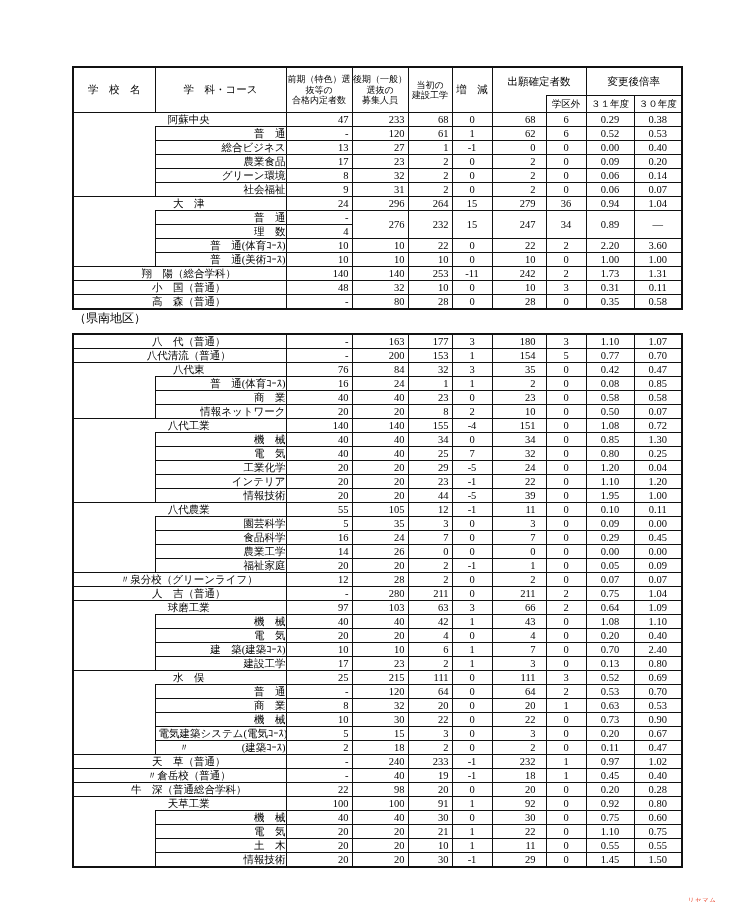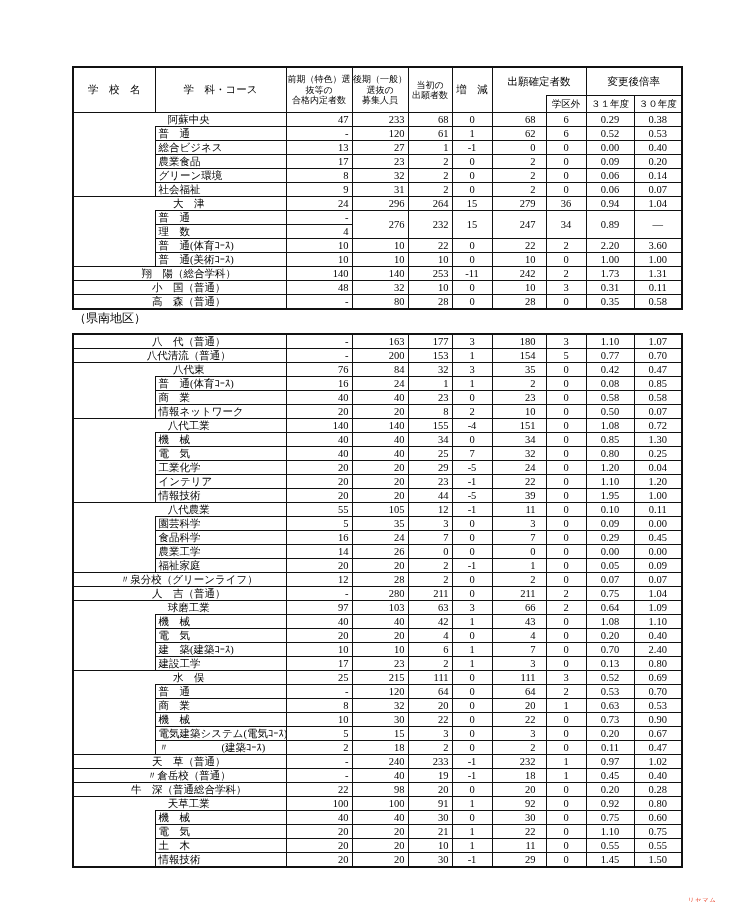--- a/index.html
+++ b/index.html
@@ -20,21 +20,21 @@
     overflow:hidden;white-space:nowrap;vertical-align:middle;
   }
   thead th{text-align:center;}
   th.h1{height:27px;font-size:10.5px;}
   th.pre{white-space:pre-line;font-size:9px;line-height:10.5px;}
   th.sub{height:16px;font-size:9.5px;}
   th.nb{border-bottom:none;}
   th.blank{border-top:none;}
 
   td.school-cell{text-align:center;padding-left:18px;border-bottom:none;}
-  td.course-cell{text-align:left;padding-left:3px;}
+  td.course-cell{text-align:right;padding-left:3px;}
   td.spacer{border-top:none;border-bottom:none;}
   td.num{text-align:right;padding-right:3px;}
   td.c-kakutei{text-align:right;padding-right:10px;}
   td.ctr{text-align:center;}
 
   .section-label{
     height:23px;line-height:17px;font-size:12px;padding-left:2px;
   }
 
   .watermark{position:absolute;left:612px;top:864px;width:134px;height:32px;margin-top:32px;}
@@ -69,21 +69,21 @@
       <tr>
         <th rowspan="2" class="h1">学　校　名</th>
         <th rowspan="2" class="h1">学　科・コース</th>
         <th rowspan="2" class="pre">前期（特色）選
 抜等の
 合格内定者数</th>
         <th rowspan="2" class="pre">後期（一般）
 選抜の
 募集人員</th>
         <th rowspan="2" class="pre">当初の
-出願者数</th>
+建設工学</th>
         <th rowspan="2">増　減</th>
         <th colspan="2" class="h1 nb">出願確定者数</th>
         <th colspan="2" class="h1">変更後倍率</th>
       </tr>
       <tr>
         <th class="sub blank"></th>
         <th class="sub">学区外</th>
         <th class="sub">３１年度</th>
         <th class="sub">３０年度</th>
       </tr>

